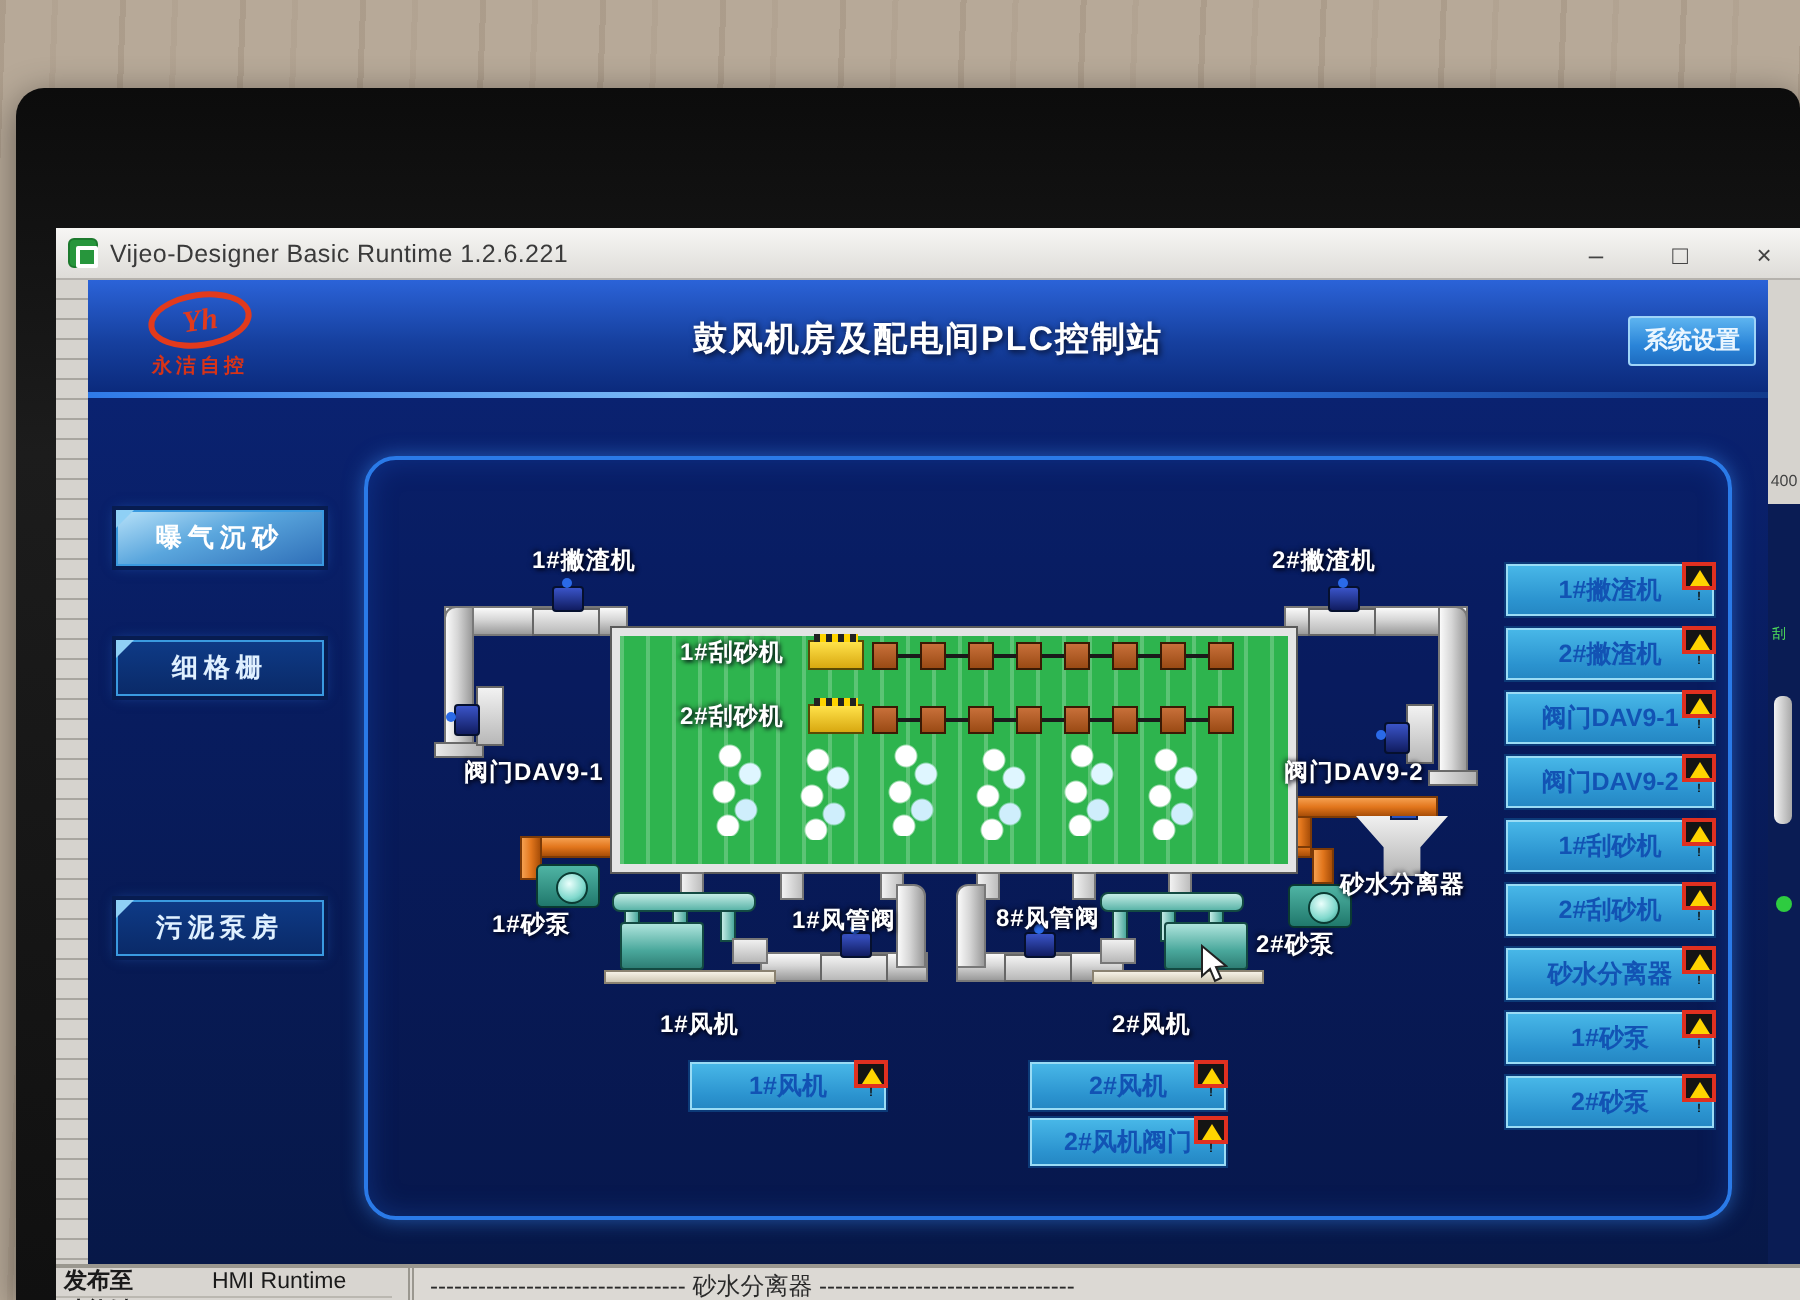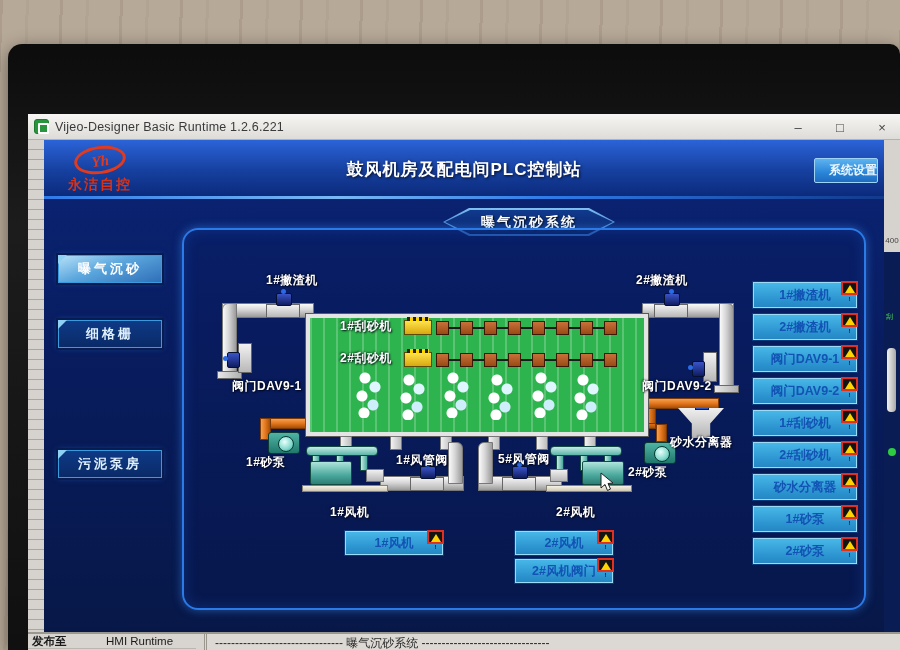--- a/index.html
+++ b/index.html
@@ -47,25 +47,25 @@
     background:linear-gradient(180deg,#2b63d8 0%,#16409f 55%,#0b2a7c 100%); }
   .hmi-header::after { content:""; position:absolute; left:0; bottom:-3px; width:100%; height:3px;
     background:linear-gradient(90deg,#2f7ae8 0%,#79b8f5 35%,#2f7ae8 60%,#123a8c 100%); }
   .page-title { position:absolute; left:0; right:0; top:18px; text-align:center;
     color:#fff; font-size:17px; font-weight:bold; letter-spacing:1px;
     text-shadow:1px 1px 3px rgba(0,0,10,.8); }
   .logo { position:absolute; left:24px; top:6px; width:70px; height:46px; }
   .logo .oval { width:52px; height:28px; border:3px solid #e23a1c; border-radius:50%;
     transform:rotate(-8deg); margin-left:6px; color:#e23a1c; font-size:15px; font-weight:bold;
     font-style:italic; text-align:center; line-height:24px; font-family:"Liberation Serif",serif; }
-  .logo .ltxt { margin-top:2px; color:#d63318; font-size:14px; font-weight:bold; letter-spacing:2px;
+  .logo .ltxt { margin-top:2px; color:#d63318; font-size:10px; font-weight:bold; letter-spacing:2px;
     text-align:center; width:64px; }
   .settings-btn { position:absolute; right:6px; top:18px; width:64px; height:25px;
     background:linear-gradient(180deg,#5db4f0,#2a84d8 60%,#1e6cc0); border:1px solid #9fd4f8;
-    color:#eaf6ff; font-size:12px; font-weight:bold; text-align:right; line-height:23px;
+    color:#eaf6ff; font-size:12px; font-weight:bold; text-align:center; line-height:23px;
     border-radius:2px; cursor:pointer; }
 
   .badge-outer { position:absolute; left:399px; top:68px; width:172px; height:28px;
     background:linear-gradient(180deg,#7fc0f0,#2a6ac8); 
     clip-path:polygon(26px 0, calc(100% - 26px) 0, 100% 50%, calc(100% - 26px) 100%, 26px 100%, 0 50%); }
   .badge-inner { position:absolute; left:2px; top:2px; width:168px; height:24px;
     background:linear-gradient(180deg,#103a8e,#0a2468);
     clip-path:polygon(25px 0, calc(100% - 25px) 0, 100% 50%, calc(100% - 25px) 100%, 25px 100%, 0 50%);
     color:#fff; font-size:14px; font-weight:bold; text-align:center; line-height:24px; letter-spacing:2px;
     text-shadow:1px 1px 2px #000; }
@@ -205,23 +205,20 @@
 
         <div class="hmi-header">
           <div class="logo">
             <div class="oval">Yh</div>
             <div class="ltxt">永洁自控</div>
           </div>
           <div class="page-title">鼓风机房及配电间PLC控制站</div>
           <div class="settings-btn">系统设置</div>
         </div>
 
-        <div class="badge-outer">
-          <div class="badge-inner">曝气沉砂系统</div>
-        </div>
 
         <div class="main-panel"></div>
 
         <div class="nav-btn active" style="top:115px"><span>曝气沉砂</span></div>
         <div class="nav-btn" style="top:180px"><span>细格栅</span></div>
         <div class="nav-btn" style="top:310px"><span>污泥泵房</span></div>
 
         <div class="pipe-h" style="left:178px; top:163px; width:92px;"></div>
         <div class="pipe-v" style="left:178px; top:163px; height:72px; border-radius:6px 0 0 0;"></div>
         <div class="cap" style="left:173px; top:231px; width:25px; height:8px;"></div>
@@ -311,21 +308,21 @@
         <div class="dlabel" style="left:222px; top:132px;">1#撇渣机</div>
         <div class="dlabel" style="left:592px; top:132px;">2#撇渣机</div>
         <div class="dlabel" style="left:296px; top:178px;">1#刮砂机</div>
         <div class="dlabel" style="left:296px; top:210px;">2#刮砂机</div>
         <div class="dlabel" style="left:188px; top:238px;">阀门DAV9-1</div>
         <div class="dlabel" style="left:598px; top:238px;">阀门DAV9-2</div>
         <div class="dlabel" style="left:626px; top:294px;">砂水分离器</div>
         <div class="dlabel" style="left:202px; top:314px;">1#砂泵</div>
         <div class="dlabel" style="left:584px; top:324px;">2#砂泵</div>
         <div class="dlabel" style="left:352px; top:312px;">1#风管阀</div>
-        <div class="dlabel" style="left:454px; top:311px;">5#风管阀</div>
+        <div class="dlabel" style="left:454px; top:311px;">8#风管阀</div>
         <div class="dlabel" style="left:286px; top:364px;">1#风机</div>
         <div class="dlabel" style="left:512px; top:364px;">2#风机</div>
 
         <div class="ctl-btn" style="left:300px; top:390px; width:100px; height:26px; line-height:25px;">
           <span>1#风机</span>
           <span class="warn">
               <span class="tri"></span>
             </span></div>
         <div class="ctl-btn" style="left:470px; top:390px; width:100px; height:26px; line-height:25px;">
           <span>2#风机</span>
@@ -395,20 +392,20 @@
               <span class="k">发布至</span>
               <span class="v">HMI Runtime</span>
             </div>
           <div class="row">
               <span class="k">功能键</span>
               <span class="v"></span>
             </div>
 
         </div>
         <div class="logpane">
-          <div class="line">-------------------------------- 曝气沉砂系统 --------------------------------</div>
+          <div class="line">-------------------------------- 砂水分离器 --------------------------------</div>
 
         </div>
       </div>
 
     </div>
   </div>
 </div>
 
 </body></html>

